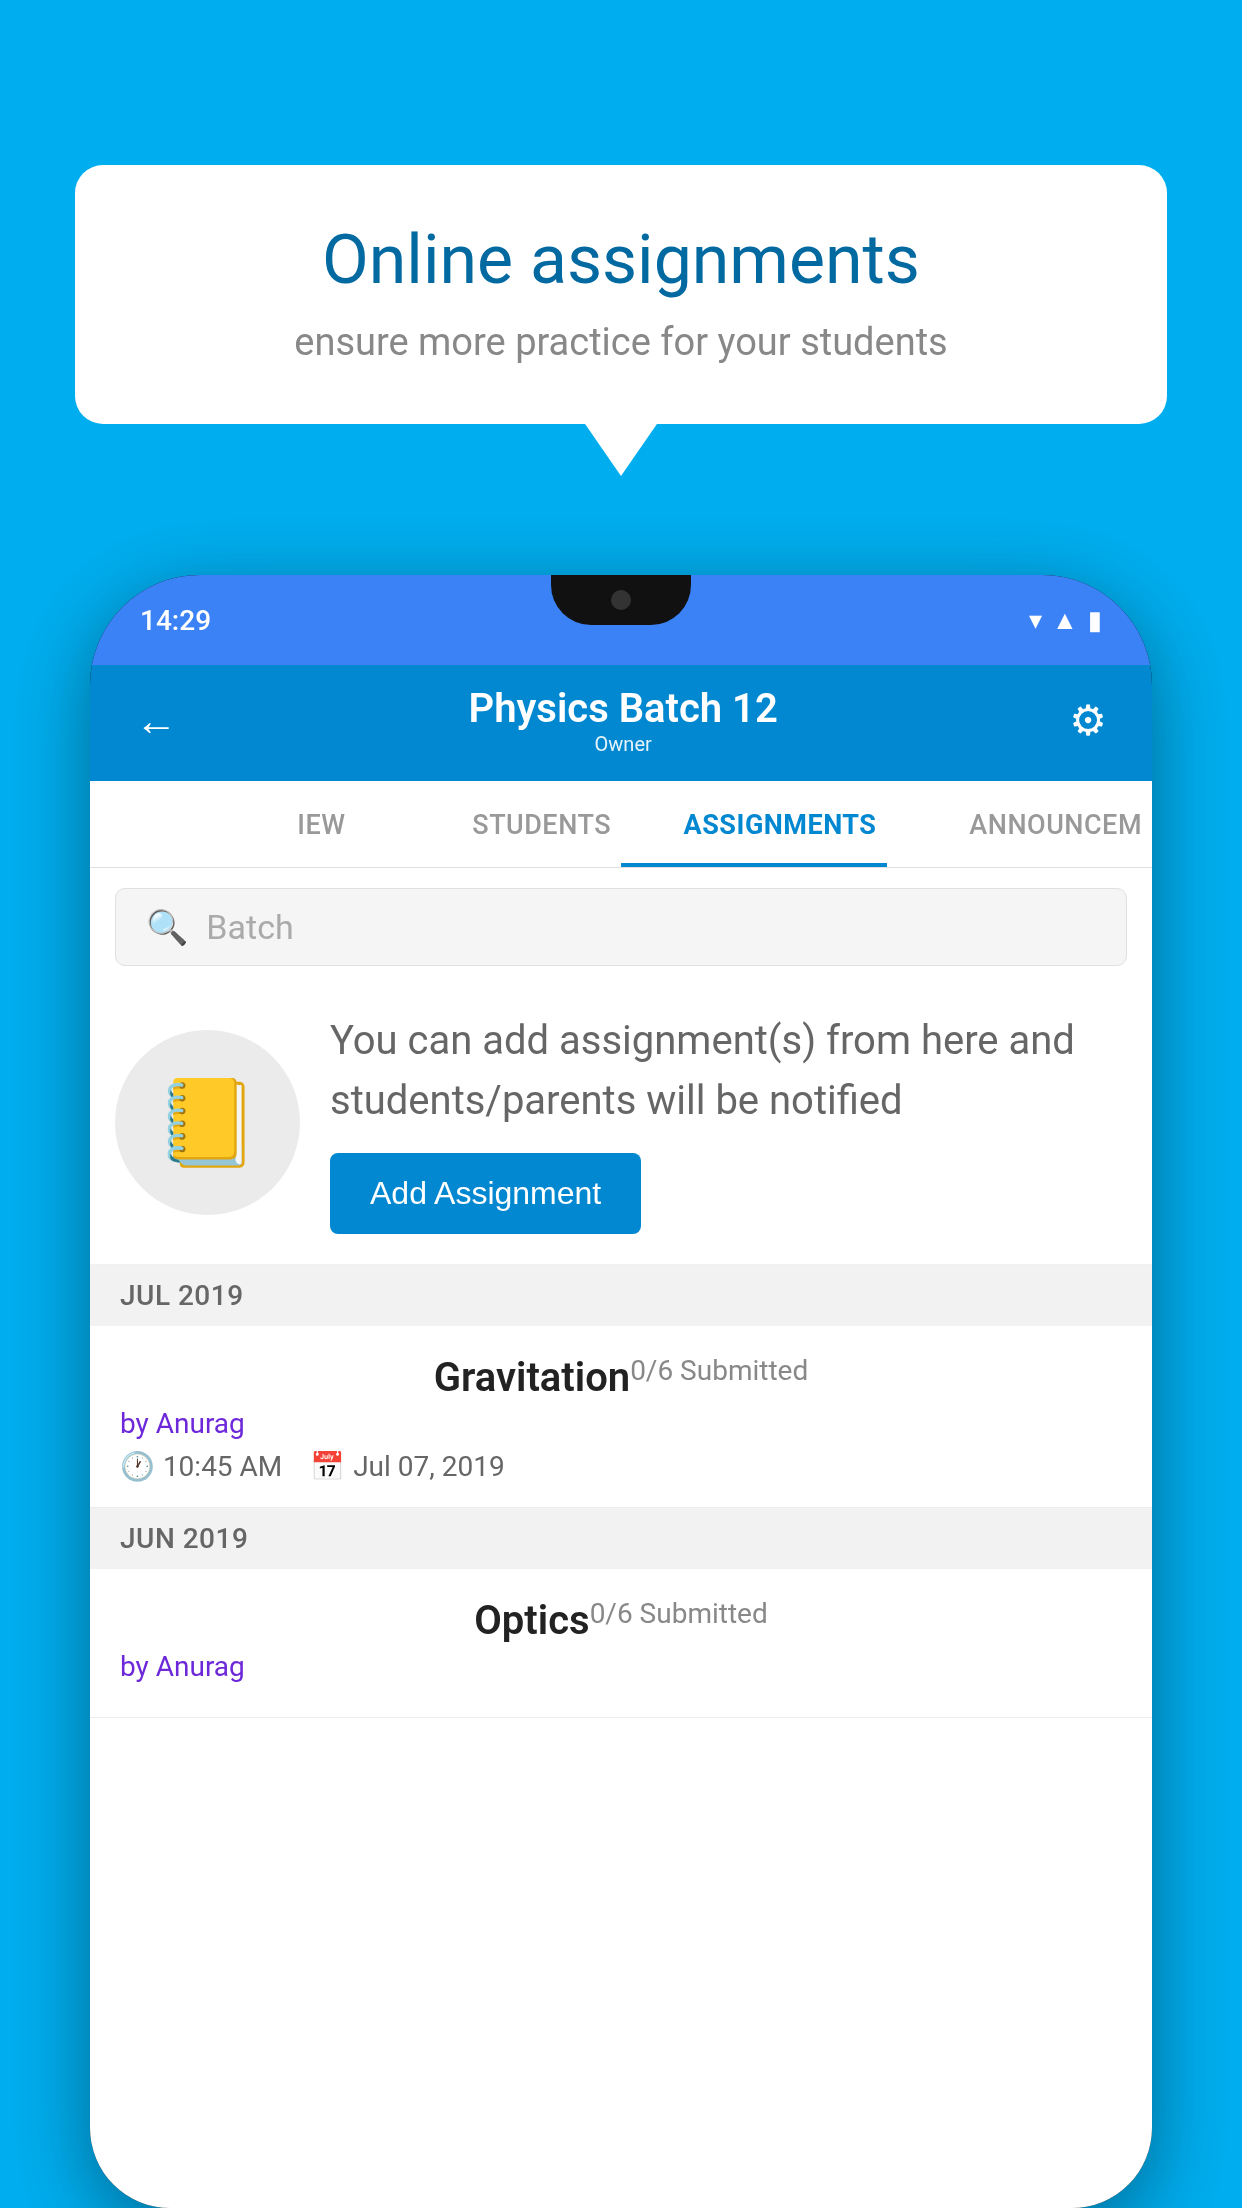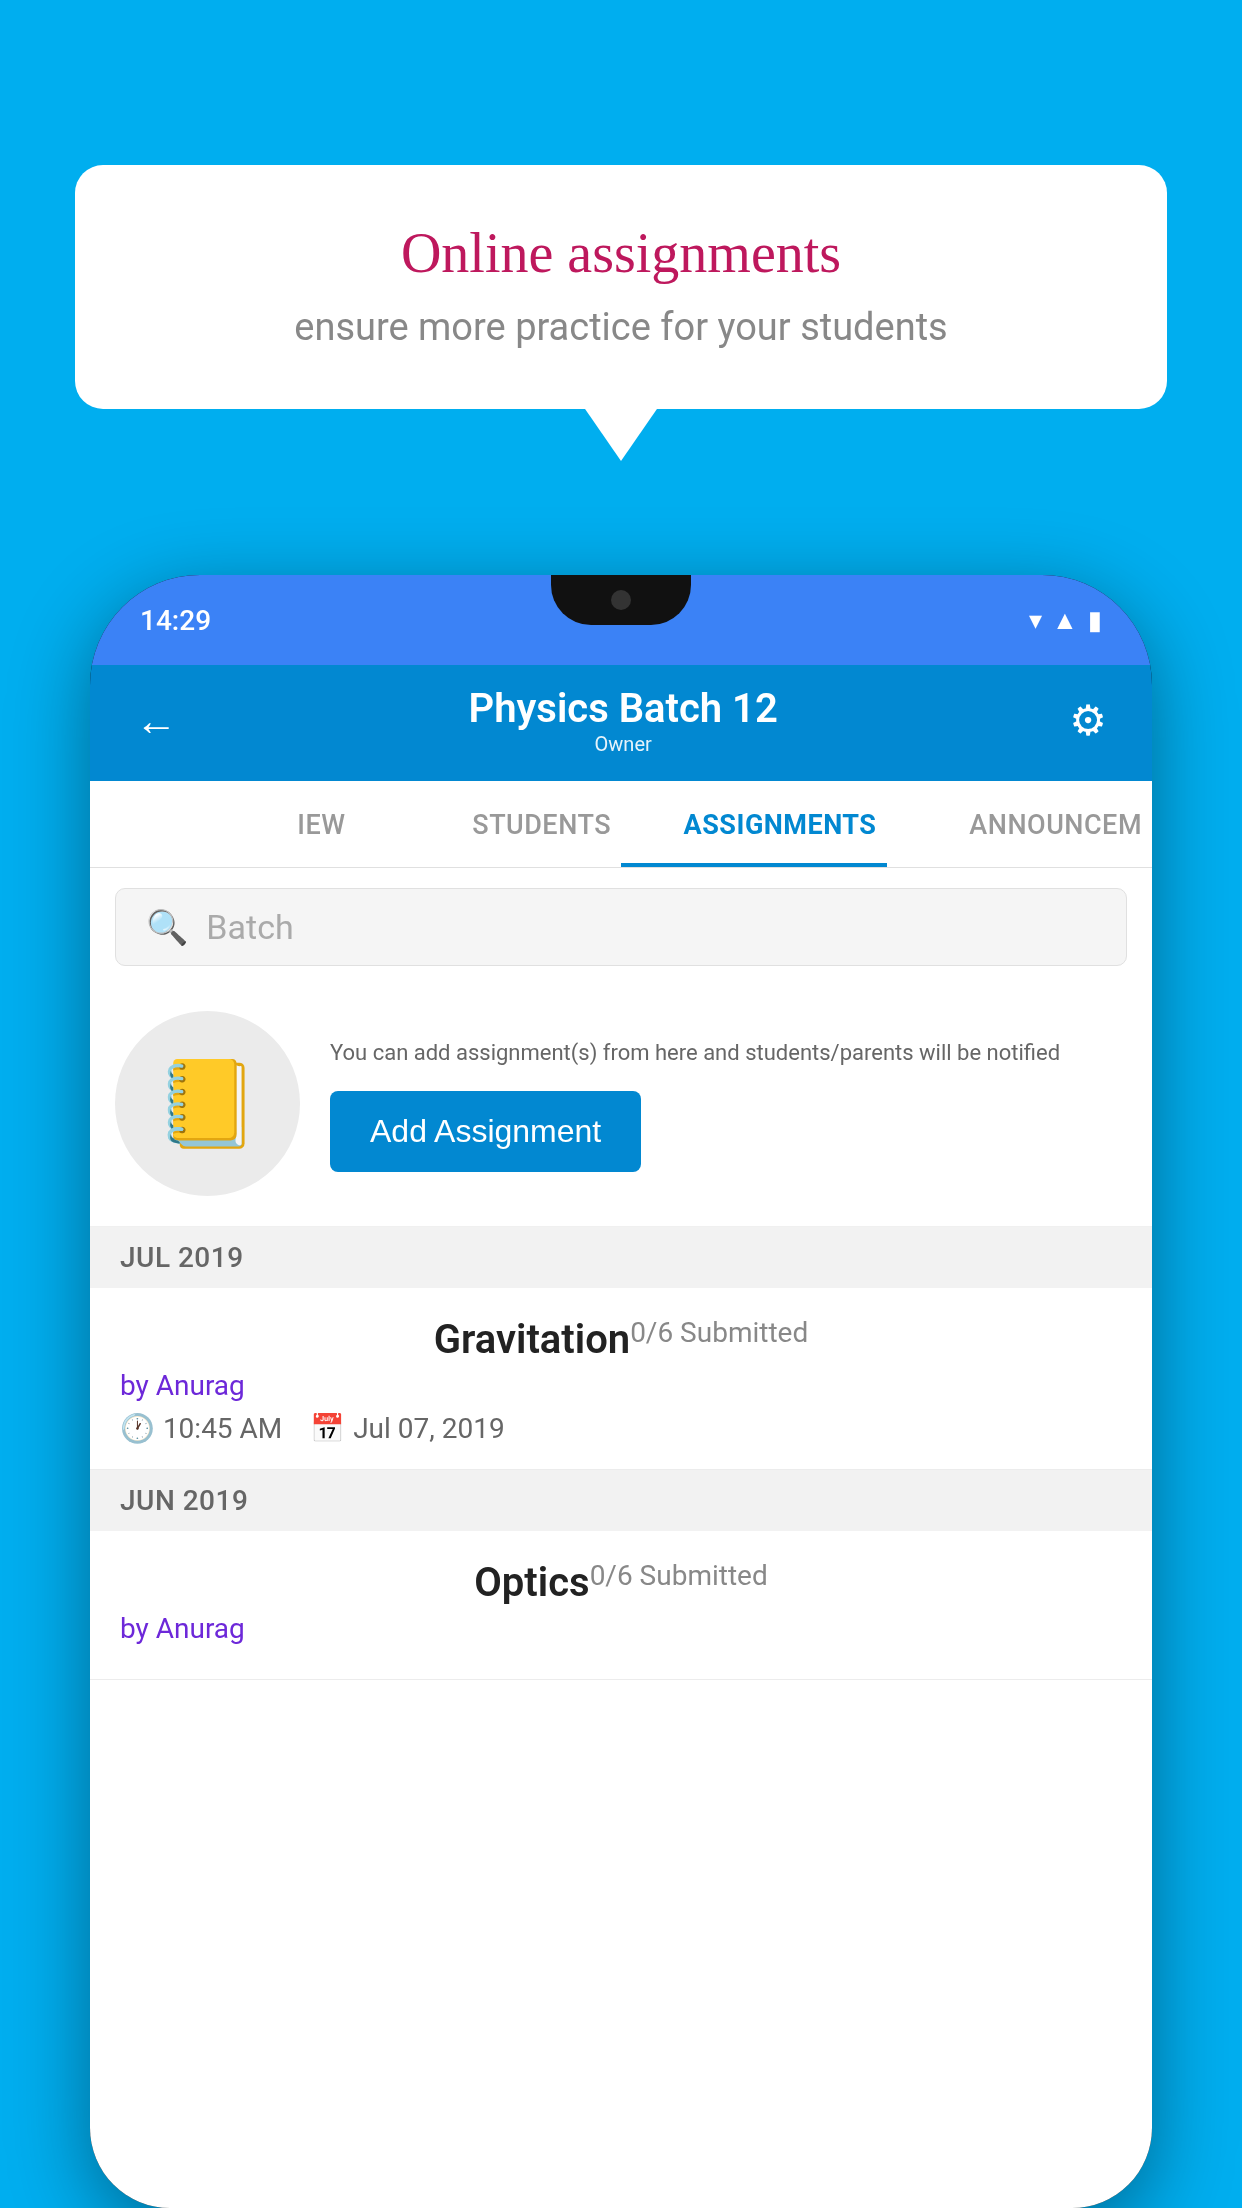--- a/index.html
+++ b/index.html
@@ -30,25 +30,24 @@
       bottom: -52px;
       left: 50%;
       transform: translateX(-50%);
       width: 0;
       height: 0;
       border-left: 38px solid transparent;
       border-right: 38px solid transparent;
       border-top: 55px solid white;
     }
     .bubble-title {
-      font-size: 56px;
+      font-size: 68px;
       font-weight: 400;
-      color: #be185d;
+      color: #0369a1;
       line-height: 1.2;
-      font-family: Liberation Serif, serif;
     }
     .bubble-subtitle {
       font-size: 38px;
       color: #888;
       margin-top: 18px;
       font-weight: 400;
     }
 
     
     .phone-frame {
@@ -216,21 +215,21 @@
       flex-shrink: 0;
     }
     .notebook-icon {
       font-size: 85px;
     }
     .add-assignment-right {
       flex: 1;
     }
     .add-assignment-desc {
       color: #666;
-      font-size: 22px;
+      font-size: 40px;
       line-height: 1.5;
       margin-bottom: 22px;
     }
     .add-assignment-btn {
       background: #0288D1;
       color: white;
       border: none;
       border-radius: 8px;
       padding: 22px 40px;
       font-size: 32px;

